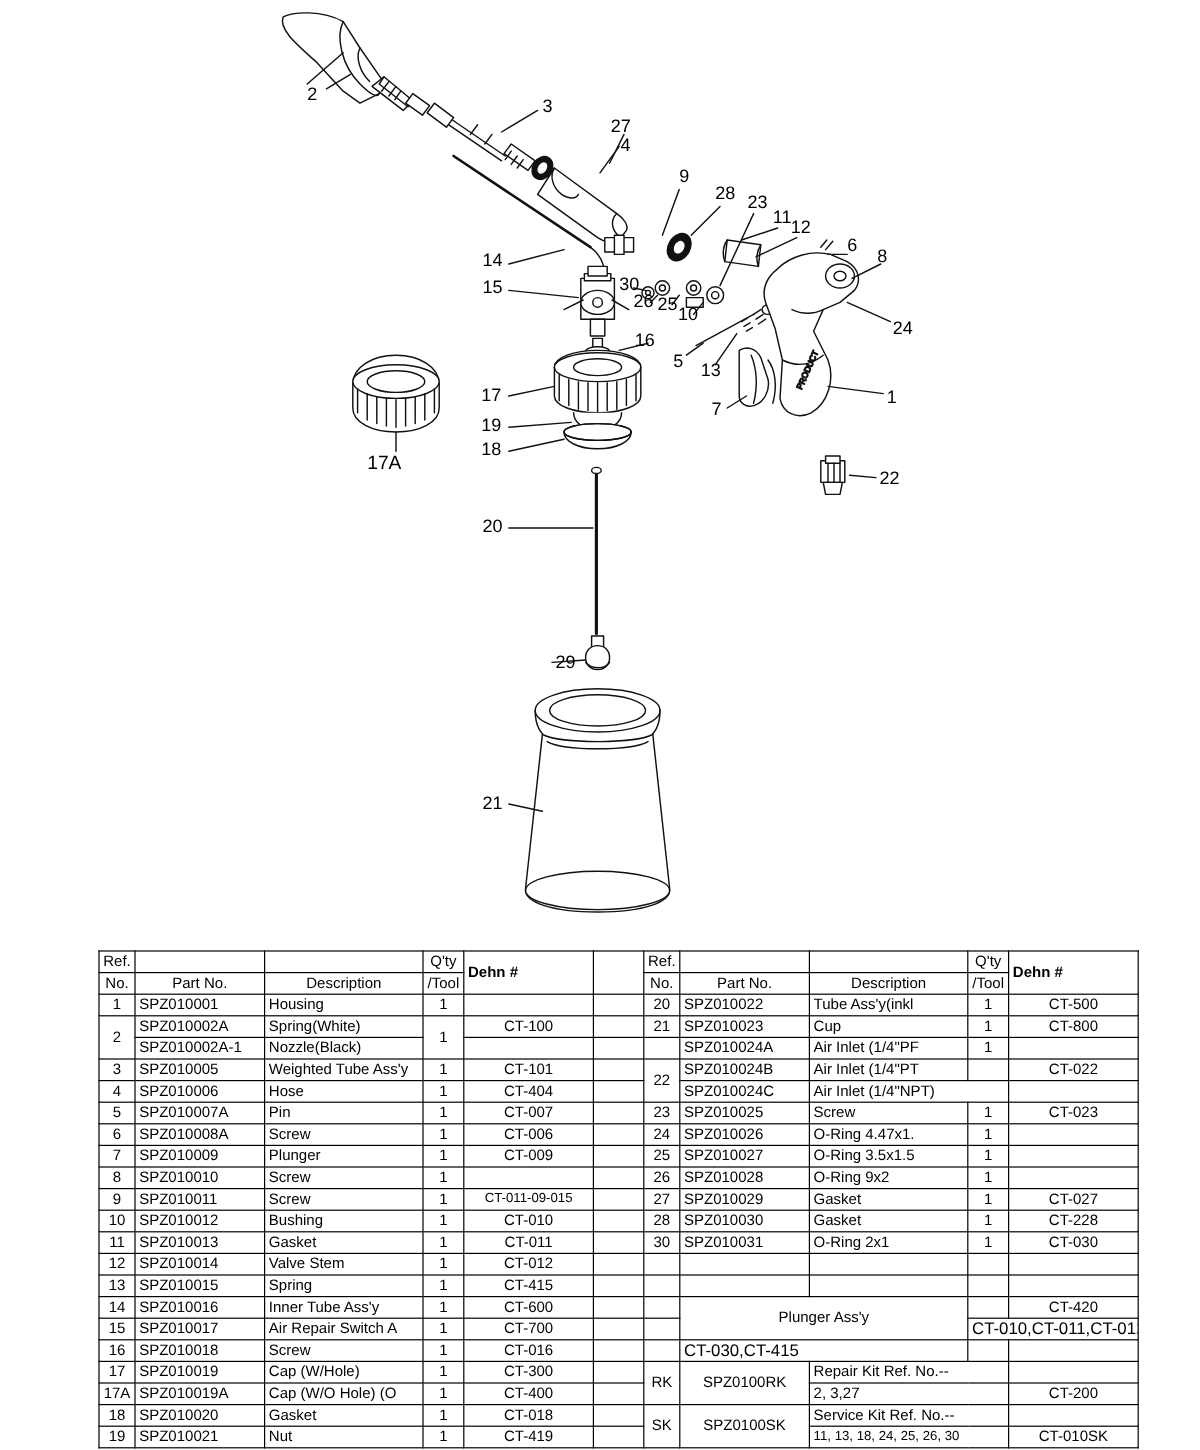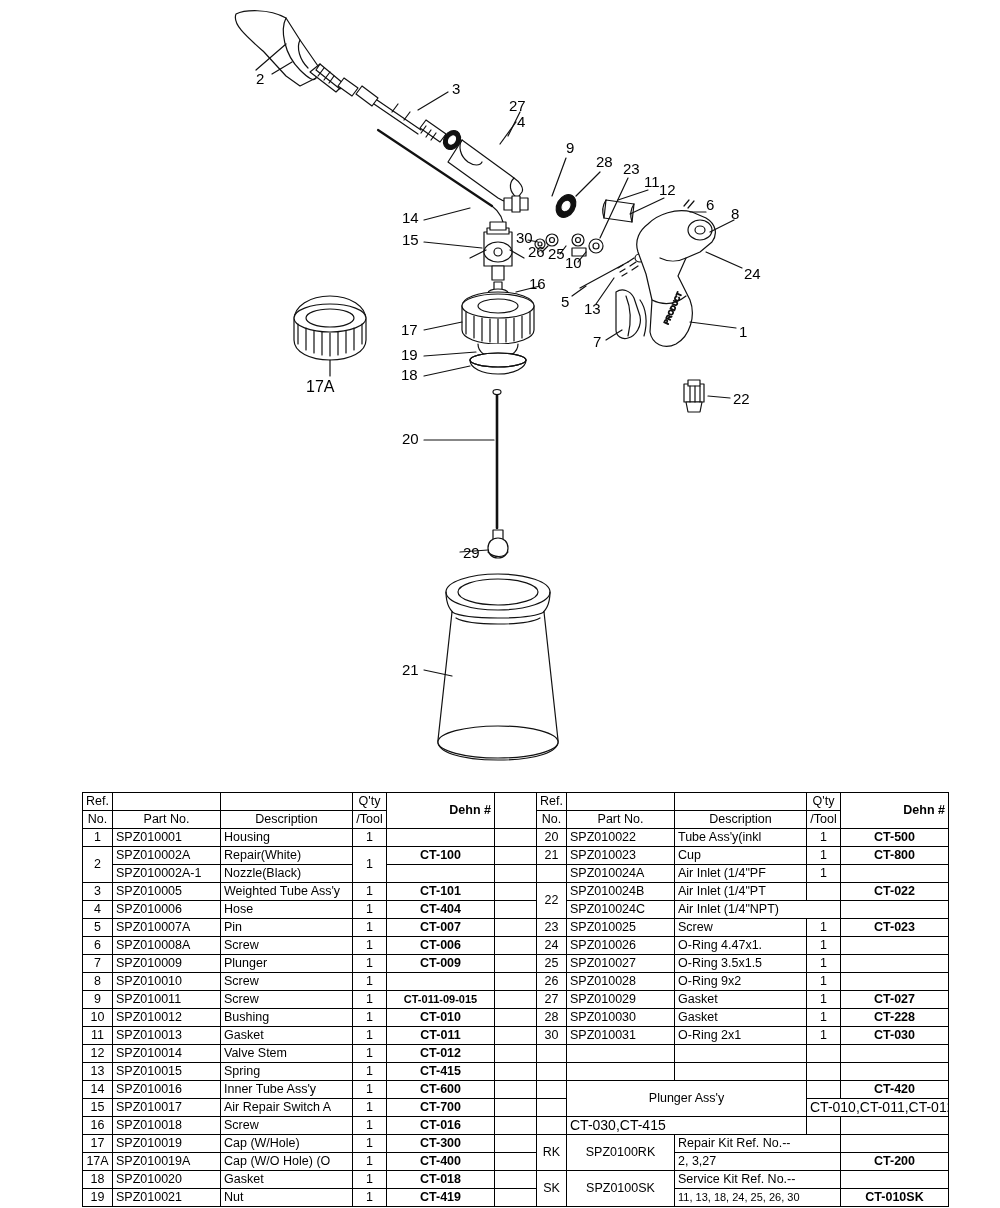--- a/index.html
+++ b/index.html
@@ -51,23 +51,23 @@
     height: 17px;
     line-height: 15px;
     vertical-align: middle;
     overflow: hidden;
     white-space: nowrap;
   }
   .c-ref   { width: 30px;  text-align: center; }
   .c-part  { width: 108px; text-align: left; }
   .c-desc  { width: 132px; text-align: left; }
   .c-qty   { width: 34px;  text-align: center; }
-  .c-dehn  { width: 108px; text-align: center; font-weight: bold; }
+  .c-dehn  { width: 108px; text-align: center; font-weight: normal; }
   .c-gap   { width: 42px;  }
-  .hdr { text-align: right; font-weight: bold; }
+  .hdr { text-align: left; font-weight: bold; }
   .hdr-plain { text-align: center; }
   .small { font-size: 14px; }
   .tight { font-size: 11px; margin-top: 32px; }
   .ctr { text-align: center; }
   .lft { text-align: left; }
 </style>
 </head>
 <body>
 
 <div id="diagram">
@@ -305,21 +305,21 @@
         <td class="ctr">20</td>
         <td>SPZ010022</td>
         <td>Tube Ass'y(inkl</td>
         <td class="ctr">1</td>
         <td class="c-dehn">CT-500</td>
       </tr>
 
       <tr>
         <td class="ctr" rowspan="2">2</td>
         <td>SPZ010002A</td>
-        <td>Repair(White)</td>
+        <td>Spring(White)</td>
         <td class="ctr" rowspan="2">1</td>
         <td class="c-dehn">CT-100</td>
         <td></td>
         <td class="ctr">21</td>
         <td>SPZ010023</td>
         <td>Cup</td>
         <td class="ctr">1</td>
         <td class="c-dehn">CT-800</td>
       </tr>
 

